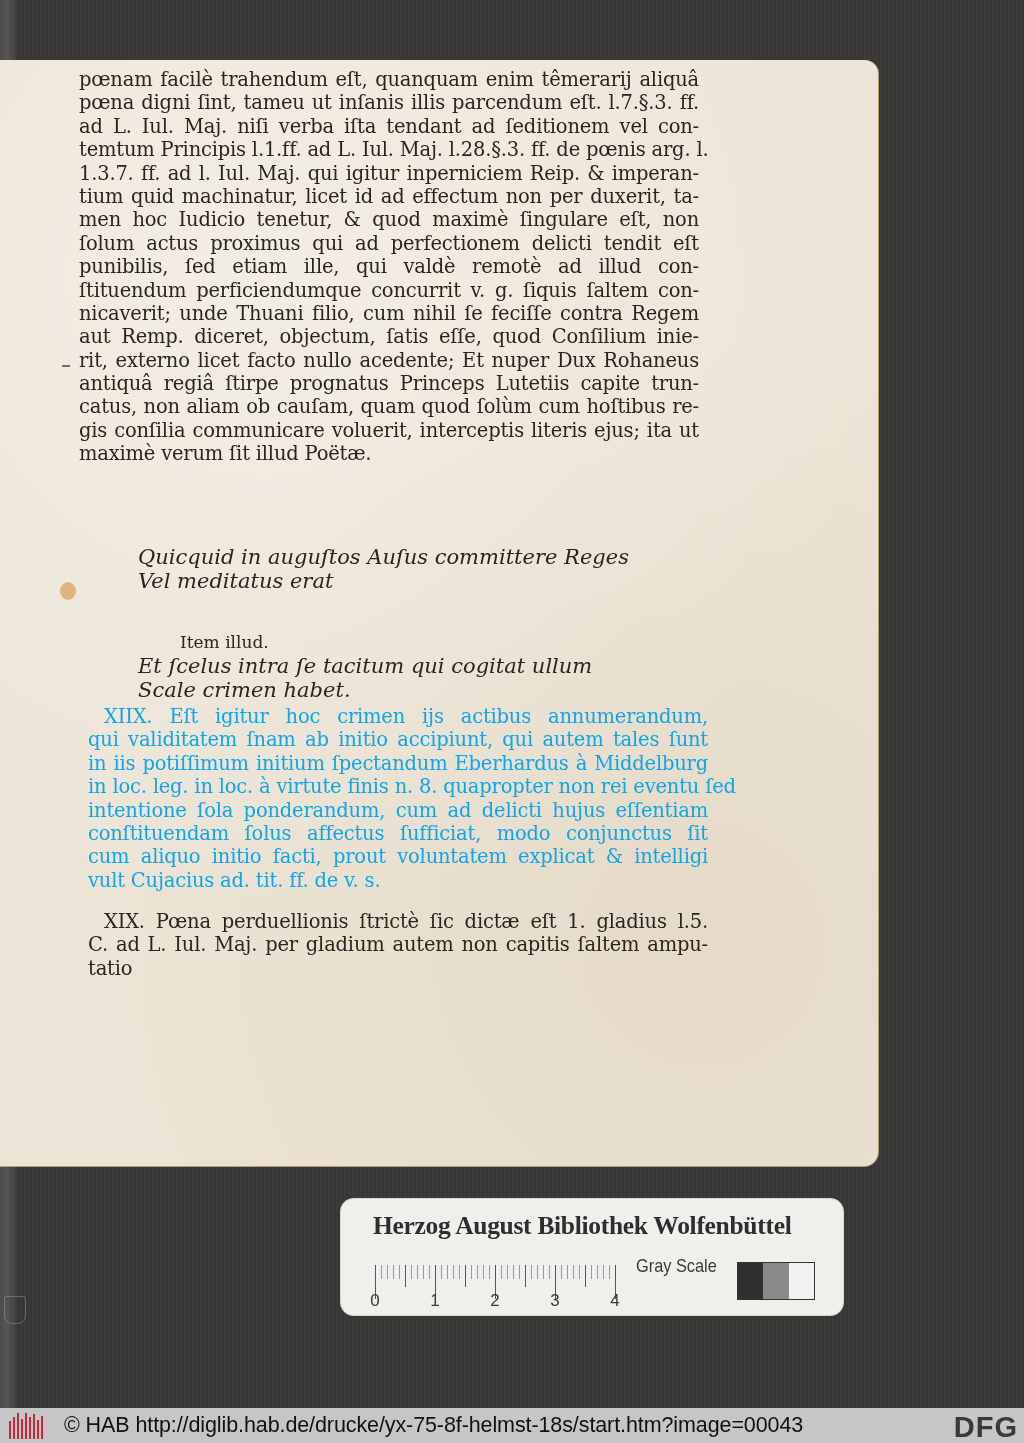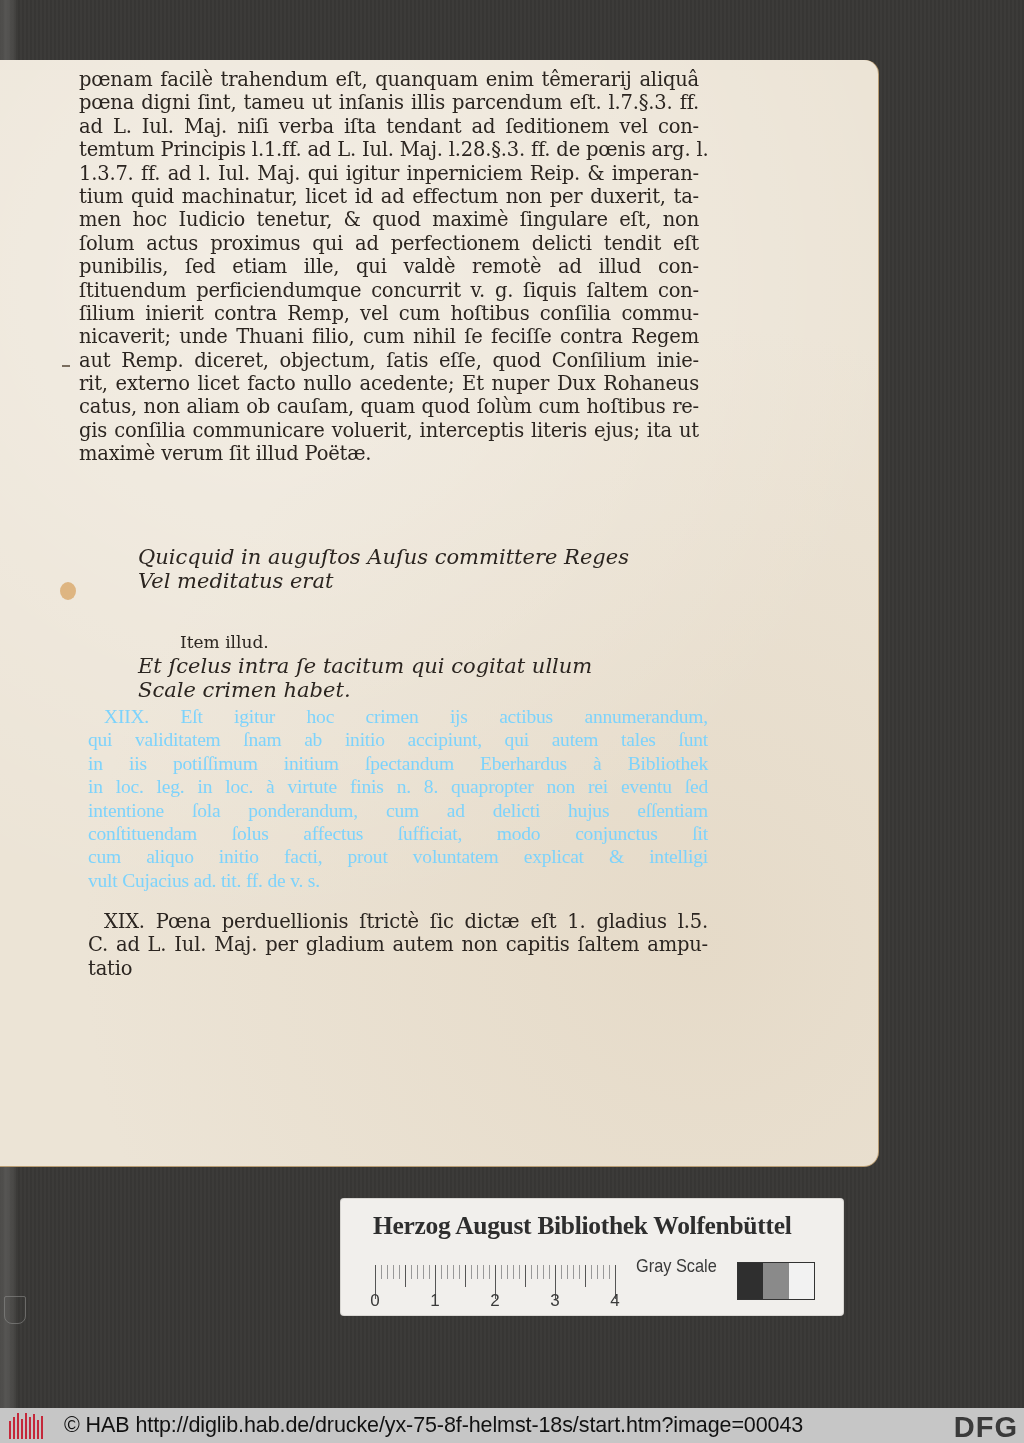--- a/index.html
+++ b/index.html
@@ -49,37 +49,37 @@
   .line { display: block; white-space: nowrap; text-align: justify; text-align-last: justify; height: 23.4px; }
   .line.last { text-align-last: left; }
   .verse {
     position: absolute; left: 138px; top: 545px; width: 520px;
     color: #2b2520; font-size: 21px; line-height: 24px; font-style: italic;
   }
   .verse .v { display: block; white-space: nowrap; }
   .verse .indent { font-style: normal; font-size: 17px; padding-left: 42px; margin-top: 37px; }
   .block2 {
     position: absolute; left: 88px; top: 705px; width: 620px;
-    color: #7dd3fc; font-size: 19.5px; line-height: 23.4px; letter-spacing: -0.2px; font-family: Liberation Serif, serif;
+    color: #0ea5e9; font-size: 19.5px; line-height: 23.4px; letter-spacing: -0.2px;
   }
   .block3 {
     position: absolute; left: 88px; top: 910px; width: 620px;
     color: #2b2520; font-size: 19.5px; line-height: 23.4px; letter-spacing: -0.2px;
   }
   .para-first { padding-left: 16px; }
   .signature-row {
     display: flex; justify-content: space-between; white-space: nowrap;
   }
   .sig { padding-left: 300px; }
   .catch { padding-right: 6px; }
 
   
   .label {
     position: absolute; left: 341px; top: 1199px; width: 502px; height: 116px;
-    background: #f1efec; border-radius: 3px;
+    background: #f1efec; border-radius: 13px;
     box-shadow: 0 0 0 1px #d8d6d2;
   }
   .label-title {
     position: absolute; left: 32px; top: 12px;
     font-family: "Liberation Serif", serif; font-weight: bold;
     font-size: 25.5px; color: #2e2e2e; letter-spacing: -0.3px; white-space: nowrap;
   }
   .ruler { position: absolute; left: 34px; top: 66px; width: 245px; height: 40px; }
   .tick { position: absolute; top: 0; width: 1px; background: #555; }
   .ruler-num {
@@ -133,41 +133,41 @@
   <span class="line">pœnam facilè trahendum eſt, quanquam enim têmerarij aliquâ</span>
   <span class="line">pœna digni ſint, tameu ut inſanis illis parcendum eſt. l.7.§.3. ff.</span>
   <span class="line">ad L. Iul. Maj. niſi verba iſta tendant ad ſeditionem vel con-</span>
   <span class="line">temtum Principis l.1.ff. ad L. Iul. Maj. l.28.§.3. ff. de pœnis arg. l.</span>
   <span class="line">1.3.7. ff. ad l. Iul. Maj. qui igitur inperniciem Reip. &amp; imperan-</span>
   <span class="line">tium quid machinatur, licet id ad effectum non per duxerit, ta-</span>
   <span class="line">men hoc Iudicio tenetur, &amp; quod maximè ſingulare eſt, non</span>
   <span class="line">ſolum actus proximus qui ad perfectionem delicti tendit eſt</span>
   <span class="line">punibilis, ſed etiam ille, qui valdè remotè ad illud con-</span>
   <span class="line">ſtituendum perficiendumque concurrit v. g. ſiquis ſaltem con-</span>
-  <span class="line">ſilium inierit contra Remp, vel cum hoſtibus conſilia commu-</span>
   <span class="line">nicaverit; unde Thuani filio, cum nihil ſe feciſſe contra Regem</span>
   <span class="line">aut Remp. diceret, objectum, ſatis eſſe, quod Conſilium inie-</span>
   <span class="line">rit, externo licet facto nullo acedente; Et nuper Dux Rohaneus</span>
+  <span class="line">antiquâ regiâ ſtirpe prognatus Princeps Lutetiis capite trun-</span>
   <span class="line">catus, non aliam ob cauſam, quam quod ſolùm cum hoſtibus re-</span>
   <span class="line">gis conſilia communicare voluerit, interceptis literis ejus; ita ut</span>
   <span class="line last">maximè verum ſit illud Poëtæ.</span>
 </div>
 
 <div class="verse">
   <span class="v">Quicquid in auguſtos Auſus committere Reges</span>
   <span class="v">Vel meditatus erat</span>
   <span class="v indent">Item illud.</span>
   <span class="v">Et ſcelus intra ſe tacitum qui cogitat ullum</span>
   <span class="v">Scale crimen habet.</span>
 </div>
 
 <div class="block2">
   <span class="line para-first">XIIX.   Eſt igitur hoc crimen ijs actibus annumerandum,</span>
   <span class="line">qui validitatem ſnam ab initio accipiunt, qui autem tales ſunt</span>
-  <span class="line">in iis potiſſimum initium ſpectandum Eberhardus à Bibliothek</span>
+  <span class="line">in iis potiſſimum initium ſpectandum Eberhardus à Middelburg</span>
   <span class="line">in loc. leg. in loc. à virtute finis n. 8. quapropter non rei eventu ſed</span>
   <span class="line">intentione ſola ponderandum, cum ad delicti hujus eſſentiam</span>
   <span class="line">conſtituendam ſolus affectus ſufficiat, modo conjunctus ſit</span>
   <span class="line">cum aliquo initio facti, prout voluntatem explicat &amp; intelligi</span>
   <span class="line last">vult Cujacius ad. tit. ff. de v. s.</span>
 </div>
 
 <div class="block3">
   <span class="line para-first">XIX.   Pœna perduellionis ſtrictè ſic dictæ eſt 1. gladius l.5.</span>
   <span class="line">C. ad L. Iul. Maj. per gladium autem non capitis ſaltem ampu-</span>

